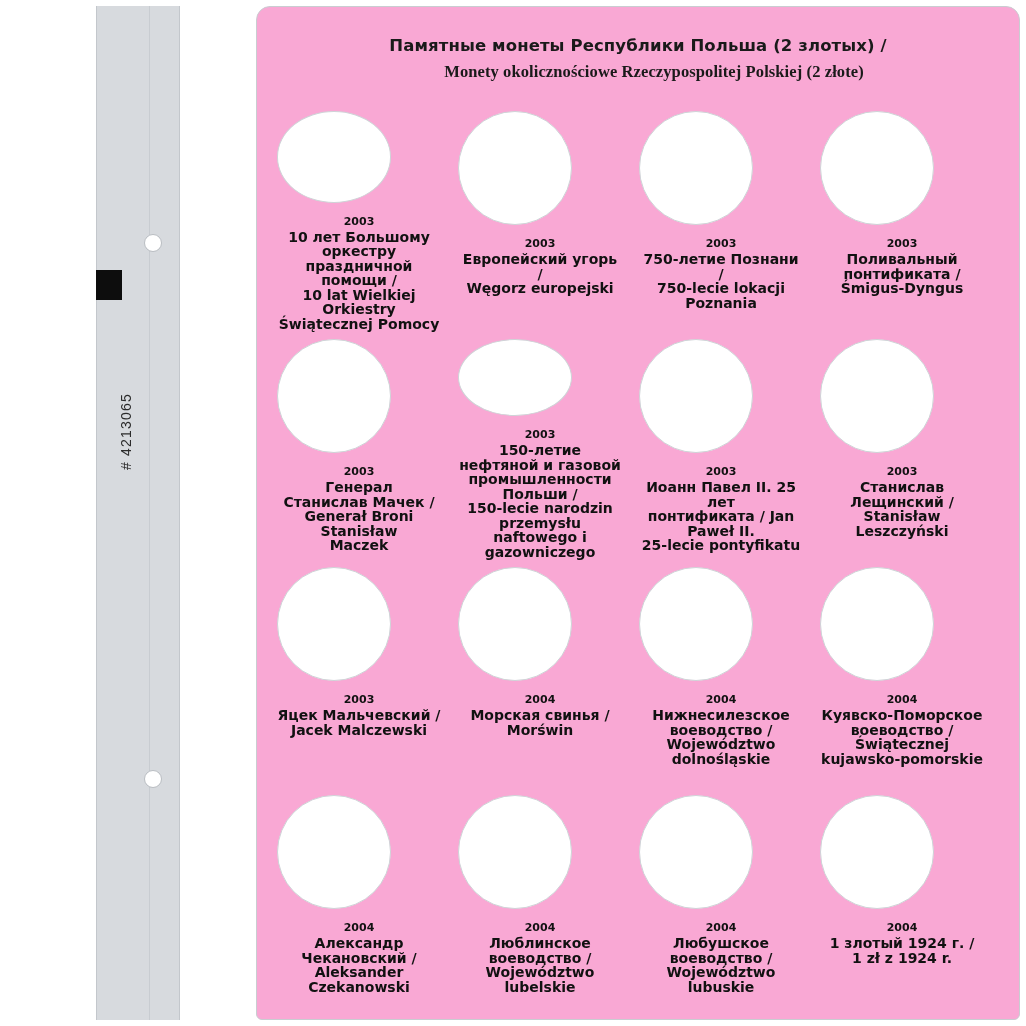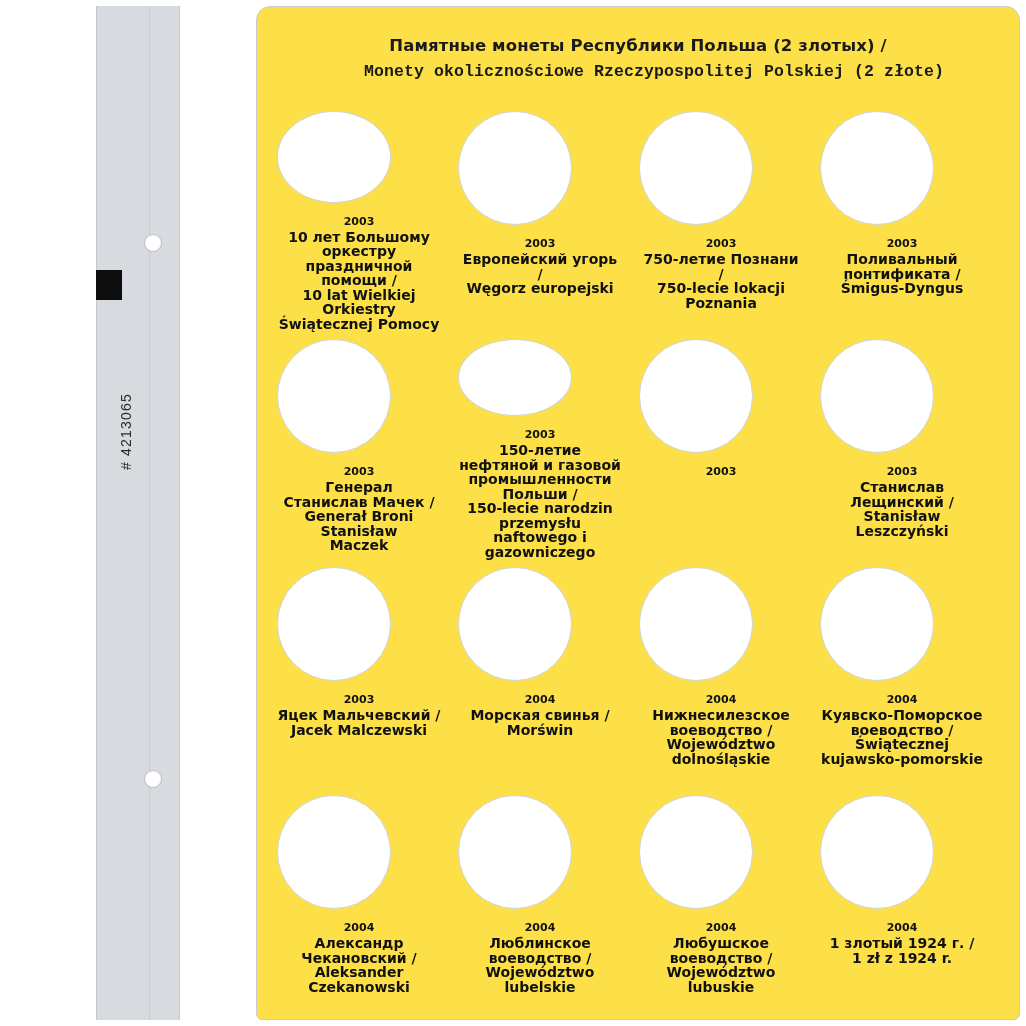--- a/index.html
+++ b/index.html
@@ -75,42 +75,42 @@
     white-space: nowrap;
   }
 
   
   .sheet {
     position: absolute;
     left: 256px;
     top: 6px;
     width: 764px;
     height: 1014px;
-    background: #fde047;
+    background: #f9a8d4;
     border: 1px solid #c9cdd1;
     border-radius: 14px 14px 6px 6px;
     box-sizing: border-box;
   }
   .sheet-title {
     position: absolute;
     left: 0;
     top: 26px;
     width: 100%;
     text-align: center;
     color: #1a1a1a;
   }
   .sheet-title .line {
     display: block;
     font-size: 16.5px;
     font-weight: bold;
     line-height: 26px;
     letter-spacing: 0.1px;
   }
   .sheet-title .line.ru { font-family: "DejaVu Sans", sans-serif; }
-  .sheet-title .line.pl { font-family: Liberation Mono, monospace; padding-left: 32px; }
+  .sheet-title .line.pl { font-family: Liberation Serif, serif; padding-left: 32px; }
 
   .grid {
     position: absolute;
     left: 20px;
     top: 96px;
     width: 724px;
     display: grid;
     grid-template-columns: repeat(4, 1fr);
     grid-template-rows: repeat(4, 228px);
     row-gap: 0;
@@ -226,20 +226,23 @@
           <div class="coin-desc">150-летие нефтяной и газовой
 промышленности Польши /
 150-lecie narodzin przemysłu
 naftowego i gazowniczego</div>
         </div>
       </div>
       <div class="cell">
         <div class="coin-slot"></div>
         <div class="coin-meta">
           <div class="coin-year">2003</div>
+          <div class="coin-desc">Иоанн Павел II. 25 лет
+понтификата / Jan Paweł II.
+25-lecie pontyfikatu</div>
         </div>
       </div>
       <div class="cell">
         <div class="coin-slot"></div>
         <div class="coin-meta">
           <div class="coin-year">2003</div>
           <div class="coin-desc">Станислав Лещинский /
 Stanisław Leszczyński</div>
         </div>
       </div>

